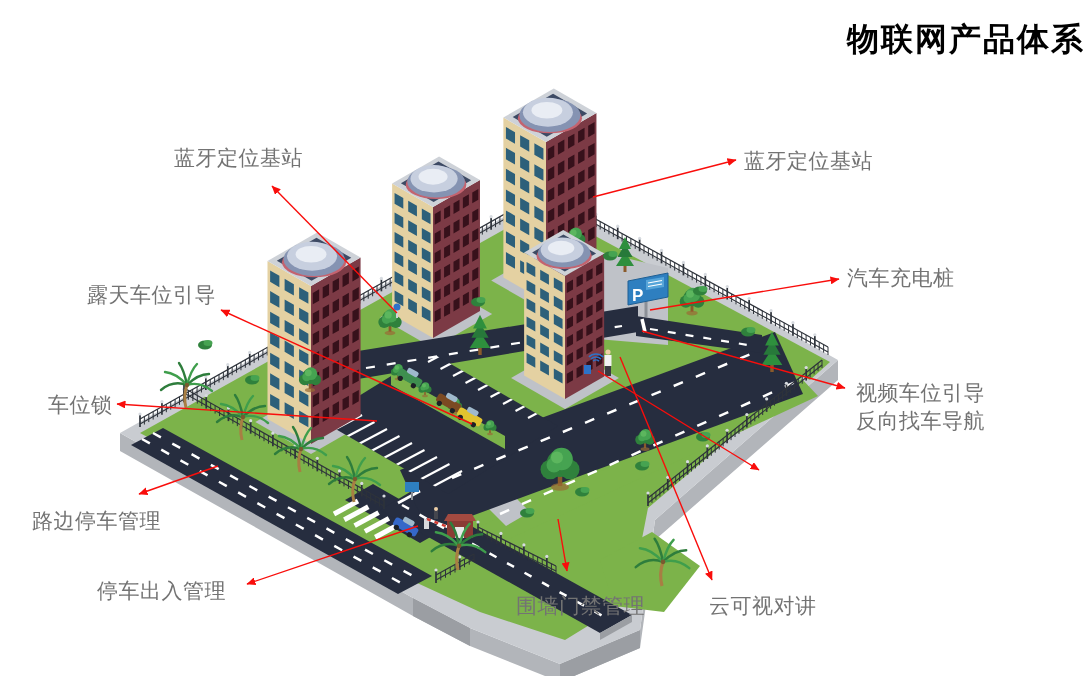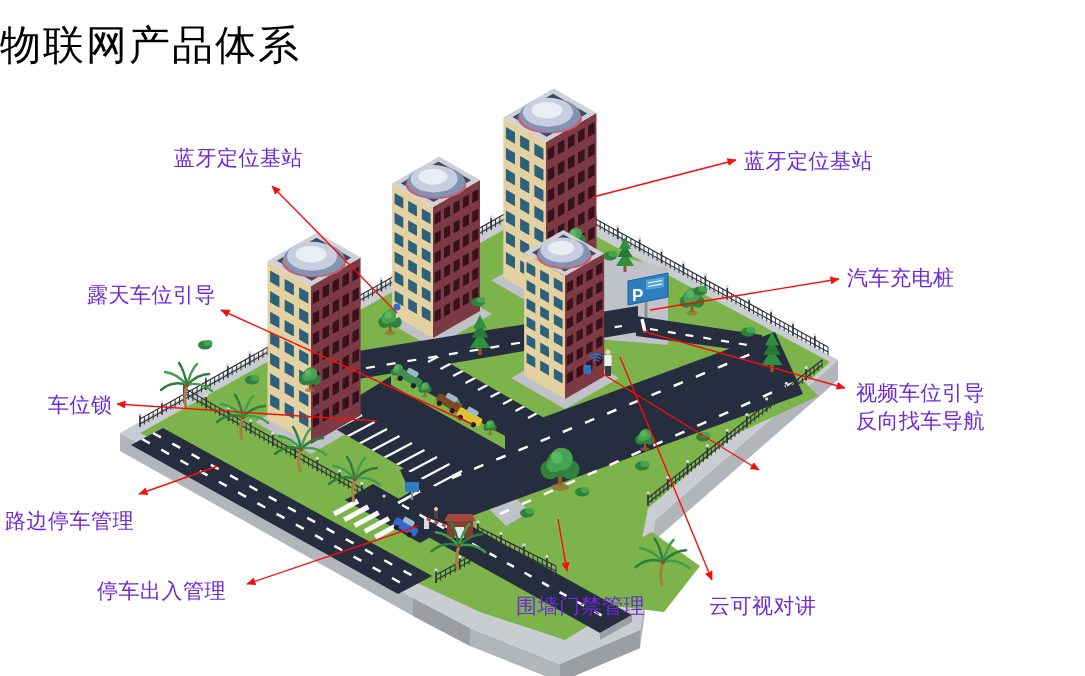--- a/index.html
+++ b/index.html
@@ -1,21 +1,21 @@
 <!DOCTYPE html>
 <html><head>
 <meta charset="utf-8">
 <style>
   html,body{margin:0;padding:0;background:#fff;}
   .stage{position:relative;width:1085px;height:676px;background:#ffffff;overflow:hidden;
          font-family:"Liberation Sans","DejaVu Sans",sans-serif;}
   .stage svg{position:absolute;left:0;top:0;}
-  .title{position:absolute;left:0;top:18px;width:100%;text-align:left;
-         font-size:41px;font-weight:400;letter-spacing:2px;color:#000;}
-  .lbl{position:absolute;font-size:21px;color:#6d28d9;white-space:nowrap;letter-spacing:.5px;}
+  .title{position:absolute;left:0;top:18px;width:100%;text-align:right;
+         font-size:32px;font-weight:700;letter-spacing:2px;color:#000;}
+  .lbl{position:absolute;font-size:21px;color:#737373;white-space:nowrap;letter-spacing:.5px;}
 </style>
 </head>
 <body>
 
 <div class="stage">
 
   <svg id="scene" width="1085" height="676" viewBox="0 0 1085 676">
       <defs>
         <marker id="ah" markerWidth="10" markerHeight="8" refX="8.5" refY="4" orient="auto" markerUnits="userSpaceOnUse">
           <path d="M0,0 L9,4 L0,8 z" fill="#f90d0b"></path>
@@ -1011,17 +1011,17 @@
 
   <div class="title">物联网产品体系</div>
 
   <div class="lbl" style="left:174px;top:144px">蓝牙定位基站</div>
   <div class="lbl" style="left:744px;top:147px">蓝牙定位基站</div>
   <div class="lbl" style="left:847px;top:264px">汽车充电桩</div>
   <div class="lbl" style="left:87px;top:281px">露天车位引导</div>
   <div class="lbl" style="left:48px;top:391px">车位锁</div>
   <div class="lbl" style="left:856px;top:407px">反向找车导航</div>
   <div class="lbl" style="left:856px;top:379px">视频车位引导</div>
-  <div class="lbl" style="left:5px;top:507px">路边停车管理</div>
+  <div class="lbl" style="left:32px;top:507px">路边停车管理</div>
   <div class="lbl" style="left:97px;top:577px">停车出入管理</div>
   <div class="lbl" style="left:709px;top:592px">云可视对讲</div>
   <div class="lbl" style="left:516px;top:592px">围墙门禁管理</div>
 </div>
 
 </body></html>

